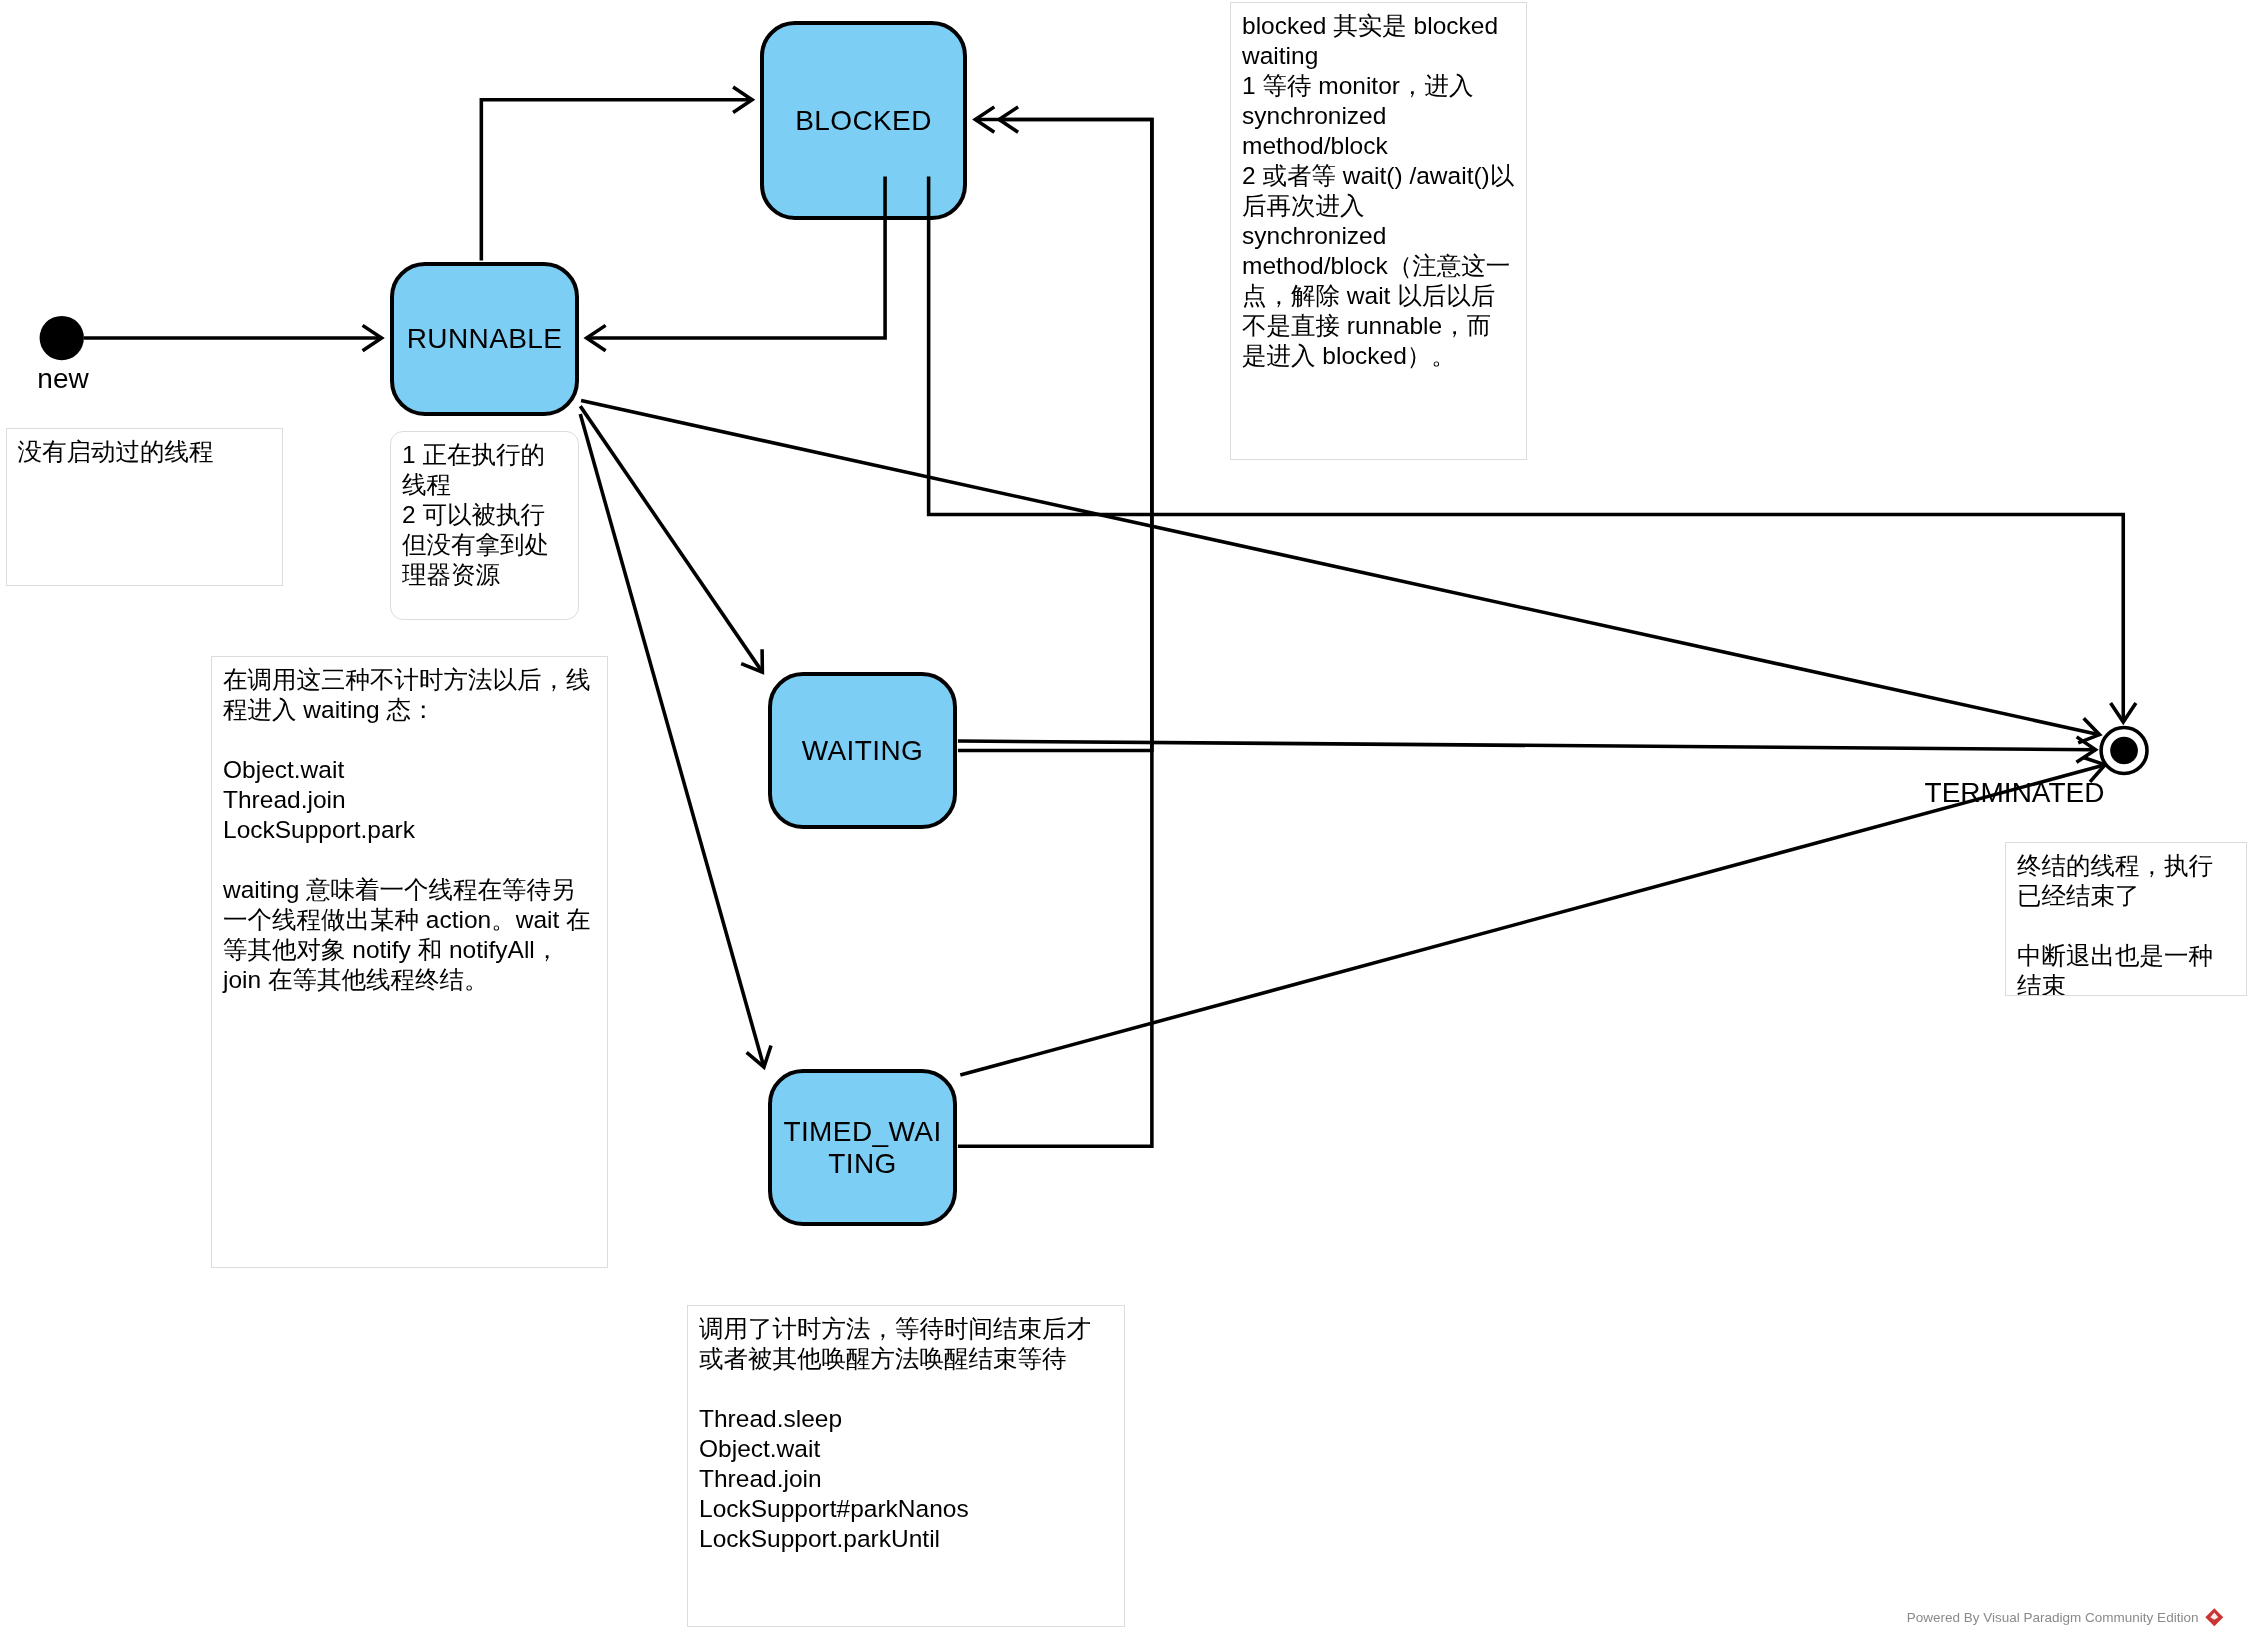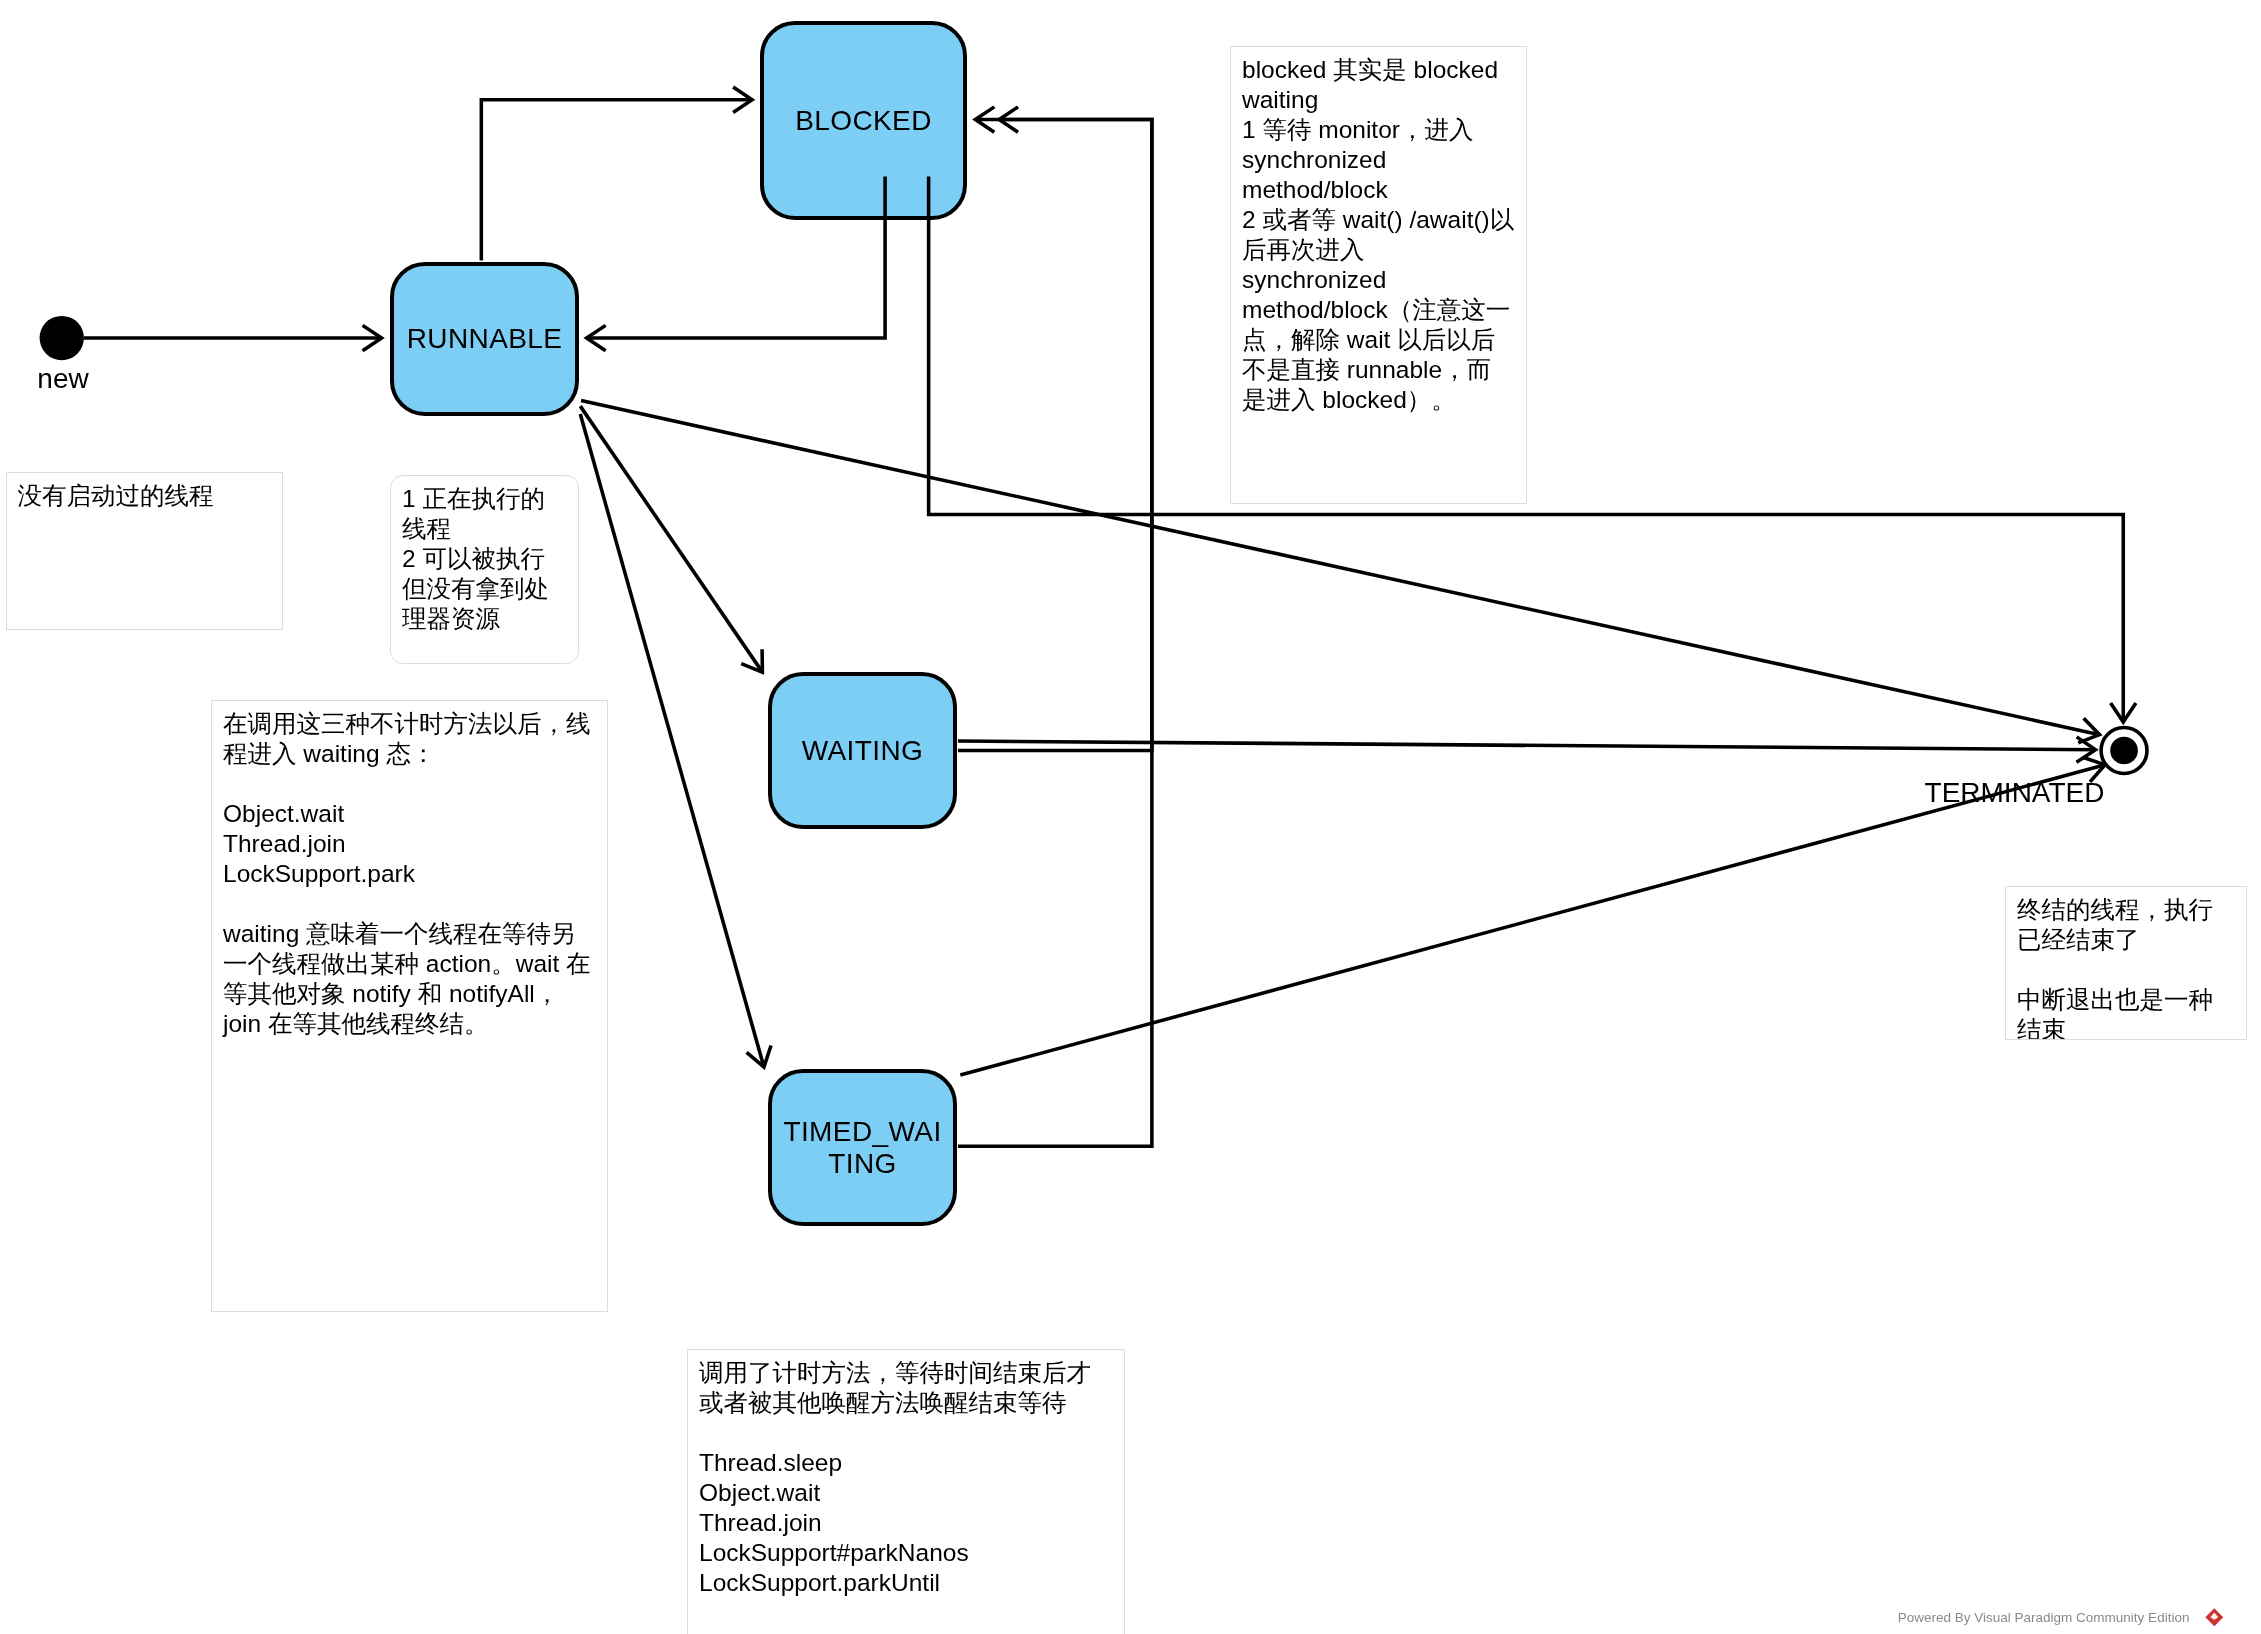--- a/index.html
+++ b/index.html
@@ -3,34 +3,34 @@
 <meta charset="utf-8">
 <style>
   html,body{margin:0;padding:0;background:#ffffff;}
   body{width:2261px;height:1634px;position:relative;overflow:hidden;
        font-family:"Liberation Sans","DejaVu Sans",sans-serif;color:#000;}
   .canvas{position:absolute;left:0;top:0;width:2261px;height:1634px;}
 
   
   .note{position:absolute;background:#ffffff;border:1.6px solid #dcdcdc;
         box-sizing:border-box;padding:8px 11px;font-size:24.5px;line-height:30px;
-        white-space:pre-wrap;word-break:break-word;overflow:hidden;z-index:1;margin-top:44px;}
+        white-space:pre-wrap;word-break:break-word;overflow:hidden;z-index:1;}
 
   
   .state{position:absolute;background:#7dcef4;border:4px solid #000;border-radius:35px;
          box-sizing:border-box;display:flex;align-items:center;justify-content:center;
          text-align:center;font-size:28px;letter-spacing:0.4px;z-index:2;
          word-break:break-all;padding:0 8px;}
 
   .nodelabel{position:absolute;font-size:28px;text-align:center;z-index:2;}
 
   svg.wires{position:absolute;left:0;top:0;z-index:3;pointer-events:none;}
 
   .watermark{position:absolute;right:36px;bottom:6.3px;display:flex;align-items:center;
-             gap:15px;z-index:4;}
+             gap:6px;z-index:4;}
   .watermark span{font-size:13.5px;color:#8a8a8a;}
 </style>
 </head>
 <body>
 
 <div class="canvas">
 
   <div class="note" style="left:5.5px;top:428px;width:277px;height:158px;">没有启动过的线程</div>
 
   <div class="note" style="left:390px;top:431px;width:189px;height:189px;border-radius:13px;">1 正在执行的线程

